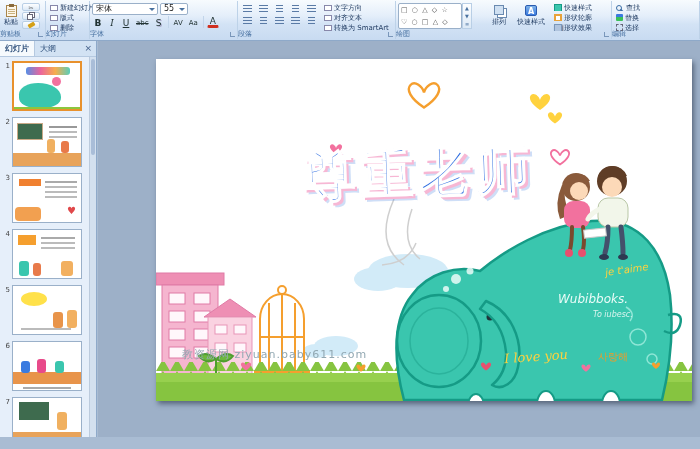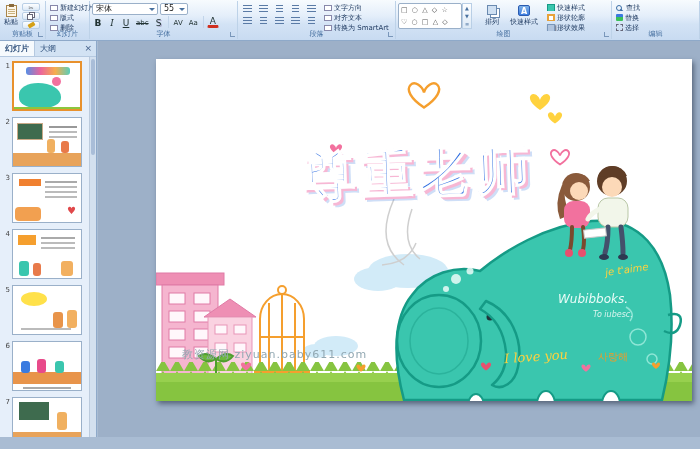--- a/index.html
+++ b/index.html
@@ -3,21 +3,21 @@
 <meta charset="utf-8">
 <style>
 *{box-sizing:border-box;margin:0;padding:0}
 html,body{width:700px;height:449px;overflow:hidden}
 body{font-family:"DejaVu Sans","Liberation Sans",sans-serif;font-size:8px;color:#333;background:#a9bcd3}
 .app{position:relative;width:700px;height:449px;overflow:hidden}
 
 
 .ribbon{position:absolute;top:0;left:0;width:700px;height:41px;background:linear-gradient(#f7fbfe,#e4eefa 40%,#d3e3f5 60%,#c8dbf1);border-bottom:1px solid #8ea9c9}
 .grp{position:absolute;top:1px;bottom:1px;border-right:1px solid #bdd2e8;padding:2px 2px 11px;display:flex;align-items:flex-start}
-.grp-label{position:absolute;left:0;right:0;bottom:0;height:10px;line-height:10px;text-align:center;font-size:7px;color:#436d9e;white-space:nowrap}
+.grp-label{position:absolute;left:0;right:0;bottom:0;height:10px;line-height:10px;text-align:left;font-size:7px;color:#436d9e;white-space:nowrap}
 .dlg{position:absolute;right:2px;bottom:2px;width:5px;height:5px;border-left:1px solid #7a97ba;border-bottom:1px solid #7a97ba}
 .g-clip{left:0;width:46px}
 .g-slides{left:46px;width:44px}
 .g-font{left:90px;width:148px}
 .g-para{left:238px;width:158px}
 .g-draw{left:396px;width:216px}
 .g-edit{left:612px;width:88px}
 .bigbtn{display:flex;flex-direction:column;align-items:center;justify-content:space-between;height:26px;border:1px solid transparent;border-radius:2px;font-size:7px;color:#1f3a60;padding:1px 1px;white-space:nowrap;overflow:hidden;cursor:default}
 .ic-paste{width:11px;height:13px;background:#fdf6e8;border:1px solid #a8854a;position:relative}
 .ic-paste::before{content:"";position:absolute;left:2px;top:-2px;width:5px;height:3px;background:#8a6a3a}
@@ -217,21 +217,21 @@
     <div class="grp g-draw">
       <div class="shapesbox">
         <span>□ ○ △ ◇ ☆</span>
         <span>♡ ○ □ △ ◇</span>
       </div>
       <div class="arrcol">
           <span>▲</span>
           <span>▼</span>
           <span>≡</span>
         </div>
-      <div class="bigbtn" style="width:28px;margin-left:6px">
+      <div class="bigbtn" style="width:28px;margin-left:13px">
         <span class="ic-arrange"></span>
         <span>排列</span>
       </div>
       <div class="bigbtn" style="width:36px">
         <span class="ic-qs">A</span>
         <span>快速样式</span>
       </div>
       <div class="col" style="margin-left:3px">
         <div class="stackbtn">
             <span class="ic-fill"></span>

